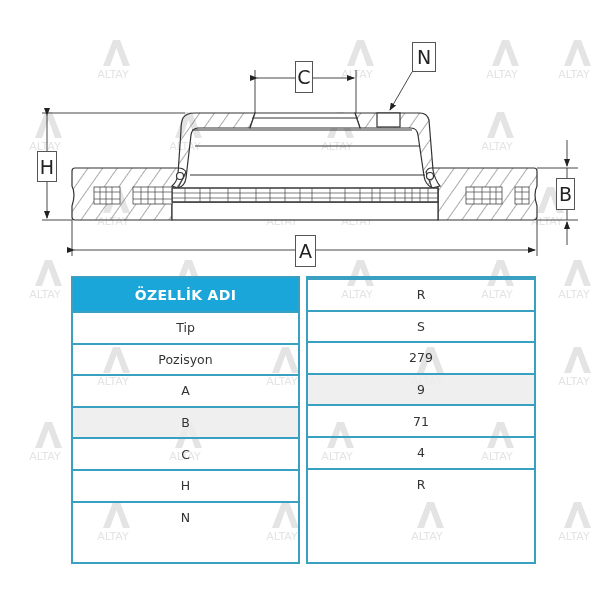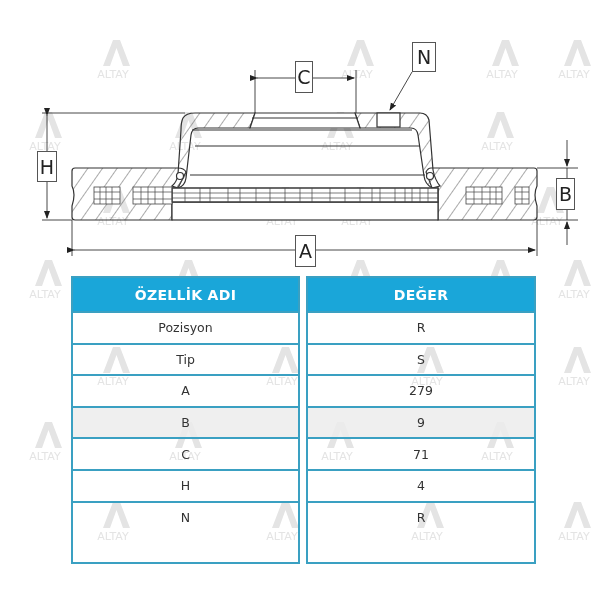--- a/index.html
+++ b/index.html
@@ -248,31 +248,30 @@
 </svg>
 
 <div class="dimbox" style="left:37px; top:151px; width:20px; height:31px;">H</div>
 <div class="dimbox" style="left:295px; top:61px; width:18px; height:32px;">C</div>
 <div class="dimbox" style="left:412px; top:42px; width:24px; height:30px;">N</div>
 <div class="dimbox" style="left:556px; top:178px; width:19px; height:32px;">B</div>
 <div class="dimbox" style="left:295px; top:235px; width:21px; height:32px;">A</div>
 
 <div class="tbl" style="left:71px; width:229px; height:288px;">
   <div class="hdr">ÖZELLİK ADI</div>
+  <div class="row">Tip</div>
   <div class="row">Pozisyon</div>
-  <div class="row">Tip</div>
   <div class="row">A</div>
   <div class="row shade">B</div>
   <div class="row">C</div>
   <div class="row">H</div>
   <div class="row">N</div>
 </div>
 
 <div class="tbl" style="left:306px; width:230px; height:288px;">
-  <div class="hdr">DEĞER</div>
   <div class="row">R</div>
   <div class="row">S</div>
   <div class="row">279</div>
   <div class="row shade">9</div>
   <div class="row">71</div>
   <div class="row">4</div>
   <div class="row">R</div>
 </div>
 
 </body></html>

